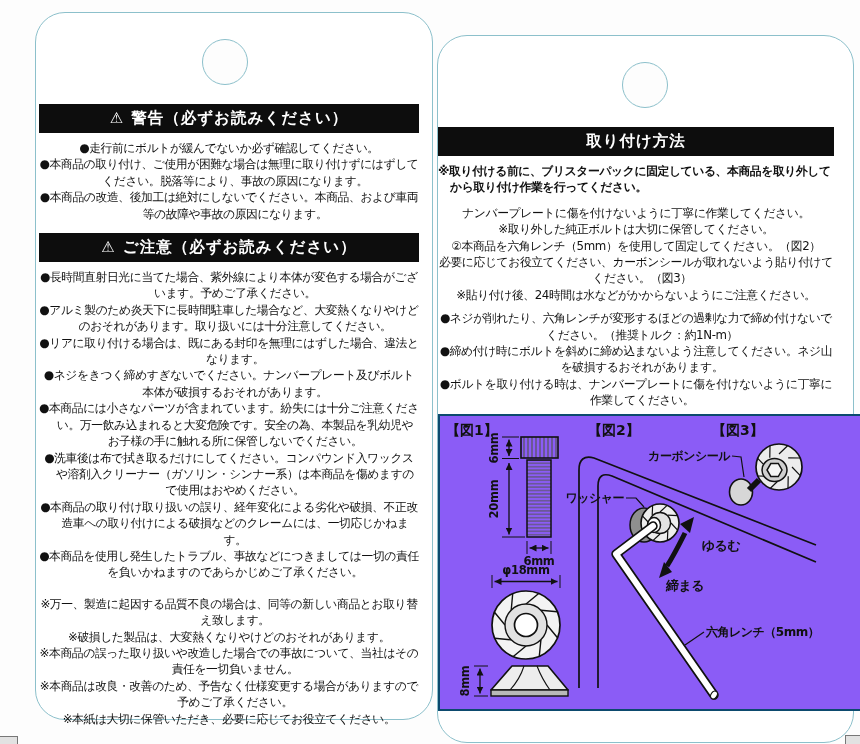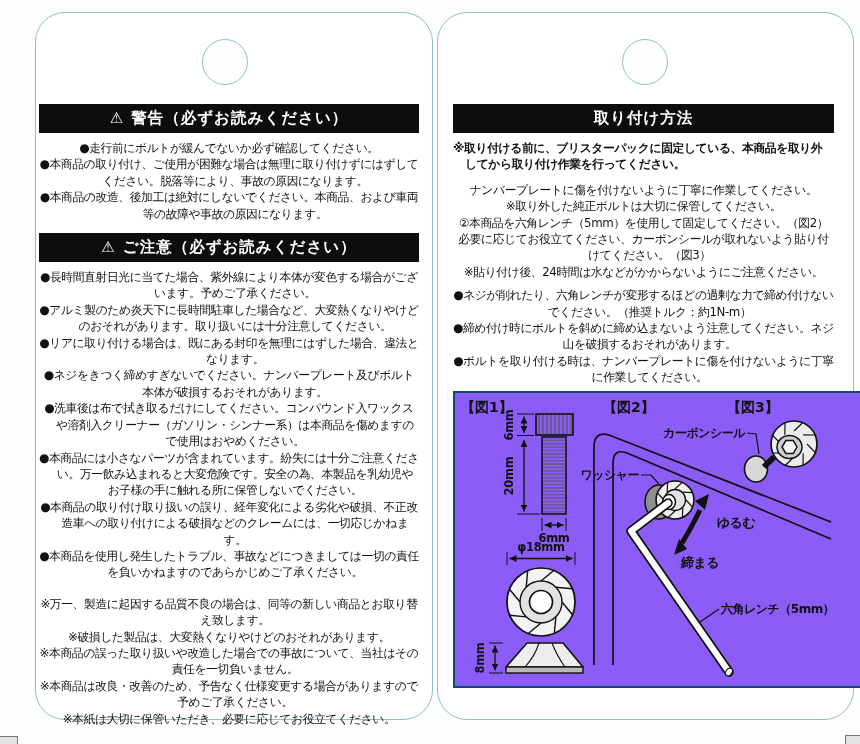--- a/index.html
+++ b/index.html
@@ -11,21 +11,21 @@
   .canvas { position:relative; width:860px; height:744px; overflow:hidden; }
 
   .panel {
     position:absolute; top:12px; height:708px;
     background:#ffffff;
     border:1px solid #8cc0cb;
     border-radius:30px;
     box-sizing:border-box;
   }
   .panel.left  { left:35px;  width:398px; padding:0 13px 0 3px; }
-  .panel.right { left:437px; width:417px; padding:0 19px 0 15px; }
+  .panel.right { left:437px; width:417px; padding:0 19px 0 0;margin-top:23px; }
 
   .hole {
     position:absolute; top:26px; width:44px; height:44px;
     border:1px solid #8cc0cb; border-radius:50%;
     background:#fdfdfd;
   }
   .panel.left  .hole { left:166px; }
   .panel.right .hole { left:184px; }
 
   .bar {
@@ -89,22 +89,22 @@
 
     <header class="bar second">
       <span class="warn-glyph">⚠</span>
       <span>ご注意（必ずお読みください）</span>
     </header>
     <ul class="list">
         <li class="li">●長時間直射日光に当てた場合、紫外線により本体が変色する場合がございます。予めご了承ください。</li>
         <li class="li">●アルミ製のため炎天下に長時間駐車した場合など、大変熱くなりやけどのおそれがあります。取り扱いには十分注意してください。</li>
         <li class="li">●リアに取り付ける場合は、既にある封印を無理にはずした場合、違法となります。</li>
         <li class="li">●ネジをきつく締めすぎないでください。ナンバープレート及びボルト本体が破損するおそれがあります。</li>
+        <li class="li">●本商品には小さなパーツが含まれています。紛失には十分ご注意ください。万一飲み込まれると大変危険です。安全の為、本製品を乳幼児やお子様の手に触れる所に保管しないでください。</li>
         <li class="li">●洗車後は布で拭き取るだけにしてください。コンパウンド入ワックスや溶剤入クリーナー（ガソリン・シンナー系）は本商品を傷めますので使用はおやめください。</li>
-        <li class="li">●本商品には小さなパーツが含まれています。紛失には十分ご注意ください。万一飲み込まれると大変危険です。安全の為、本製品を乳幼児やお子様の手に触れる所に保管しないでください。</li>
         <li class="li">●本商品の取り付け取り扱いの誤り、経年変化による劣化や破損、不正改造車への取り付けによる破損などのクレームには、一切応じかねます。</li>
         <li class="li">●本商品を使用し発生したトラブル、事故などにつきましては一切の責任を負いかねますのであらかじめご了承ください。</li>
       </ul>
 
     <ul class="list notes">
         <li class="li">※万一、製造に起因する品質不良の場合は、同等の新しい商品とお取り替え致します。</li>
         <li class="li">※破損した製品は、大変熱くなりやけどのおそれがあります。</li>
         <li class="li">※本商品の誤った取り扱いや改造した場合での事故について、当社はその責任を一切負いません。</li>
         <li class="li">※本商品は改良・改善のため、予告なく仕様変更する場合がありますので予めご了承ください。</li>
         <li class="li">※本紙は大切に保管いただき、必要に応じてお役立てください。</li>

